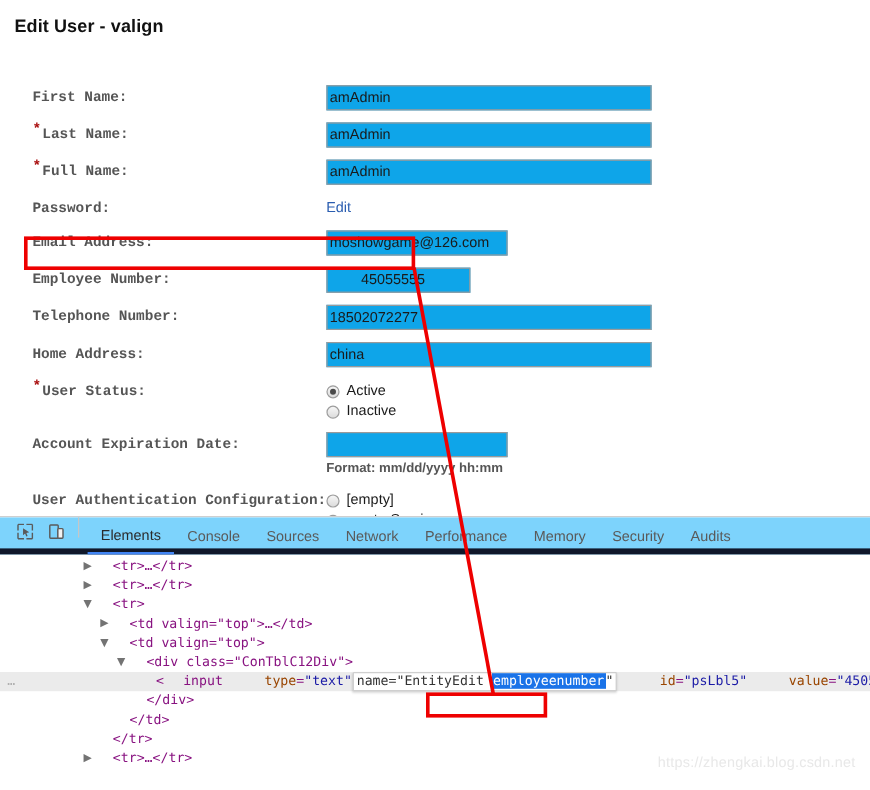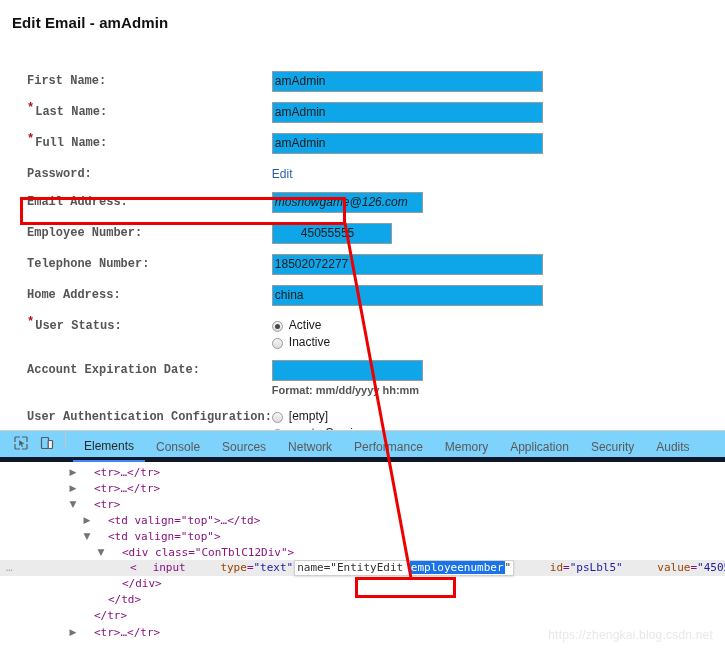--- a/index.html
+++ b/index.html
@@ -80,21 +80,21 @@
     color: #1a1a1a;
     border: 1px solid #9a9a9a;
     background: #0ea5e9;
     height: 17px;
     line-height: 17px;
     padding: 1px 2px;
     box-sizing: content-box;
     outline: none;
   }
   .w-wide   { width: 265px; }
-  .w-email  { width: 145px; font-style: italic; }
+  .w-email  { width: 145px; }
   .w-emp    { width: 88px; padding-left: 28px; }
   .w-date   { width: 145px; }
 
   .edit-link {
     font-size: 12px;
     color: #2a5db0;
     text-decoration: none;
     line-height: 16px;
     display: inline-block;
     padding-top: 1px;
@@ -294,21 +294,21 @@
     color: #e8e8e8;
     letter-spacing: 0.2px;
     font-family: "Liberation Sans", sans-serif;
   }
 </style>
 </head>
 <body>
 
 <div id="app-pane">
 
-  <div id="page-title">Edit Email - amAdmin</div>
+  <div id="page-title">Edit User - valign</div>
 
   <table id="form-table">
     <tbody>
 
       <tr>
         <td class="lbl-cell">
           <span class="field-label">First Name:</span>
         </td>
         <td class="fld-cell">
           <input class="txt w-wide" type="text" value="amAdmin" style="">
@@ -445,21 +445,20 @@
 
     <div class="dt-sep"></div>
 
     <div id="dt-tabs">
       <div class="dt-tab active">Elements</div>
       <div class="dt-tab">Console</div>
       <div class="dt-tab">Sources</div>
       <div class="dt-tab">Network</div>
       <div class="dt-tab">Performance</div>
       <div class="dt-tab">Memory</div>
-      <div class="dt-tab">Application</div>
       <div class="dt-tab">Security</div>
       <div class="dt-tab">Audits</div>
     </div>
   </div>
 
   <div id="dom-tree">
 
     <div class="dom-row">
       <span class="ind" style="width:68px"></span><span class="tw">▶</span><span class="tag">&lt;tr&gt;…&lt;/tr&gt;</span>
     </div>

